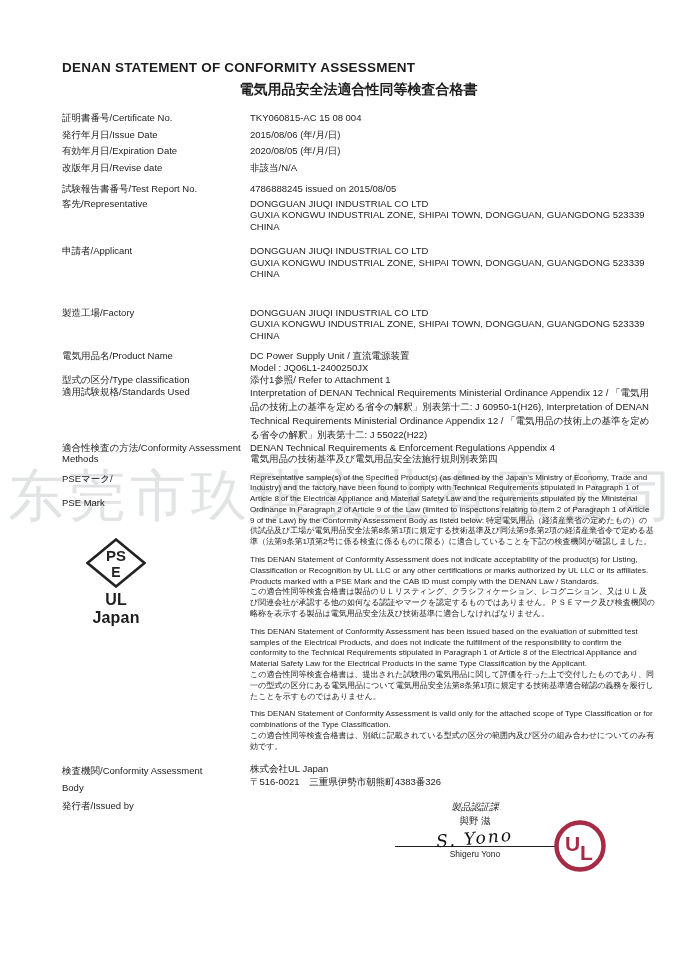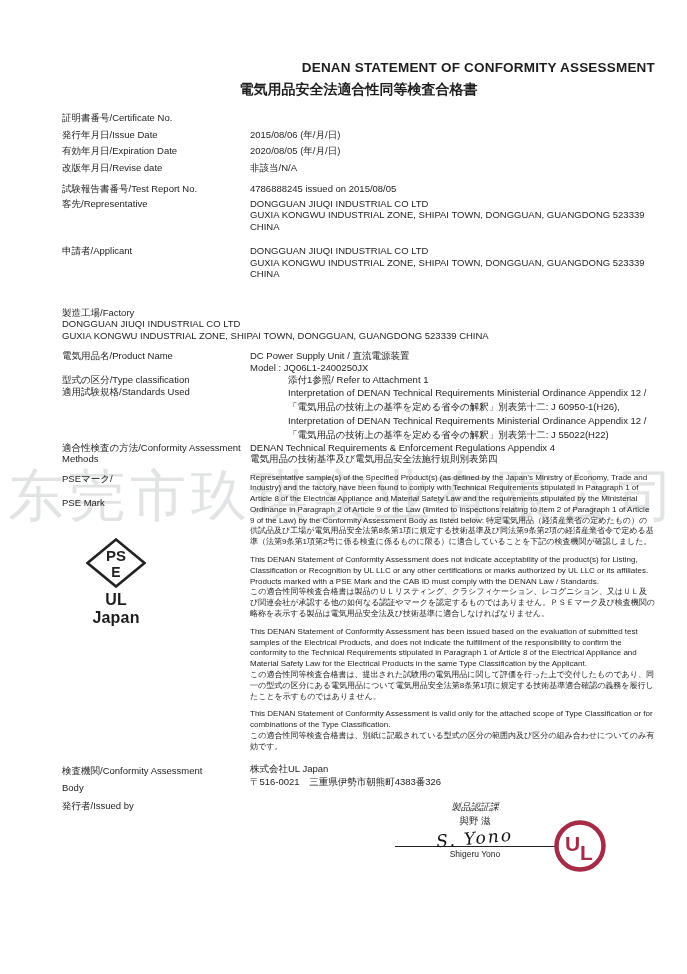--- a/index.html
+++ b/index.html
@@ -12,36 +12,36 @@
 
   .watermark {
     position:absolute; top:466px; left:8px; width:676px;
     font-size:56px; letter-spacing:5px; line-height:60px;
     color:#b9bdc2; opacity:.42; white-space:nowrap; overflow:hidden;
     z-index:0; user-select:none;
   }
 
   .content { position:relative; z-index:1; padding:60px 32px 0 62px; }
 
-  .title-en { text-align:right; font-weight:bold; font-size:13.5px; letter-spacing:.2px; }
+  .title-en { text-align:left; font-weight:bold; font-size:13.5px; letter-spacing:.2px; }
   .title-jp { text-align:center; font-weight:bold; font-size:14px; margin-top:6px; }
   .page-num { text-align:right; font-size:7.5px; margin-top:6px; padding-right:12px; color:#333; }
 
   .rows { margin-top:13px; font-size:9.5px; }
   .row { display:flex; margin-bottom:5px; }
   .lbl { width:188px; flex:none; line-height:11.5px; white-space:pre-line; }
   .val { flex:1; line-height:11.5px; white-space:pre-line; }
   .val-tall { line-height:14px; }
   .mb3  { margin-bottom:3px; }
   .mb10 { margin-bottom:10px; }
   .mb13 { margin-bottom:13px; }
   .mb27 { margin-bottom:27px;justify-content:flex-end; }
-  .mb9  { margin-bottom:9px;flex-direction:column; }
+  .mb9  { margin-bottom:9px; }
   .mb1  { margin-bottom:1px; }
-  .mb0  { margin-bottom:0;gap:38px; }
+  .mb0  { margin-bottom:0; }
   .mb4  { margin-bottom:8px; }
   .lbl-loose { line-height:17px; }
 
   .pse-row { display:flex; margin-top:6px; }
   .pse-left { width:188px; flex:none; font-size:9.5px; }
   .pse-lbl-1 { line-height:11px; }
   .pse-lbl-2 { line-height:11px; margin-top:13px; }
   .pse-logo { margin-top:30px; margin-left:18px; width:72px; text-align:center; }
   .pse-caption { font-weight:bold; font-size:16px; margin-top:1px; letter-spacing:.2px; }
   .pse-paras { flex:1; font-size:8px; }
@@ -73,20 +73,21 @@
   <div class="watermark">东莞市玖琪实业有限公司</div>
 
   <div class="content">
 
     <div class="title-en">DENAN STATEMENT OF CONFORMITY ASSESSMENT</div>
     <div class="title-jp">電気用品安全法適合性同等検査合格書</div>
 
     <div class="rows">
       <div class="row">
         <div class="lbl">証明書番号/Certificate No.</div>
+        <div class="val">TKY060815-AC 15 08 004</div>
       </div>
       <div class="row">
         <div class="lbl">発行年月日/Issue Date</div>
         <div class="val">2015/08/06 (年/月/日)</div>
       </div>
       <div class="row">
         <div class="lbl">有効年月日/Expiration Date</div>
         <div class="val">2020/08/05 (年/月/日)</div>
       </div>
       <div class="row mb10">

